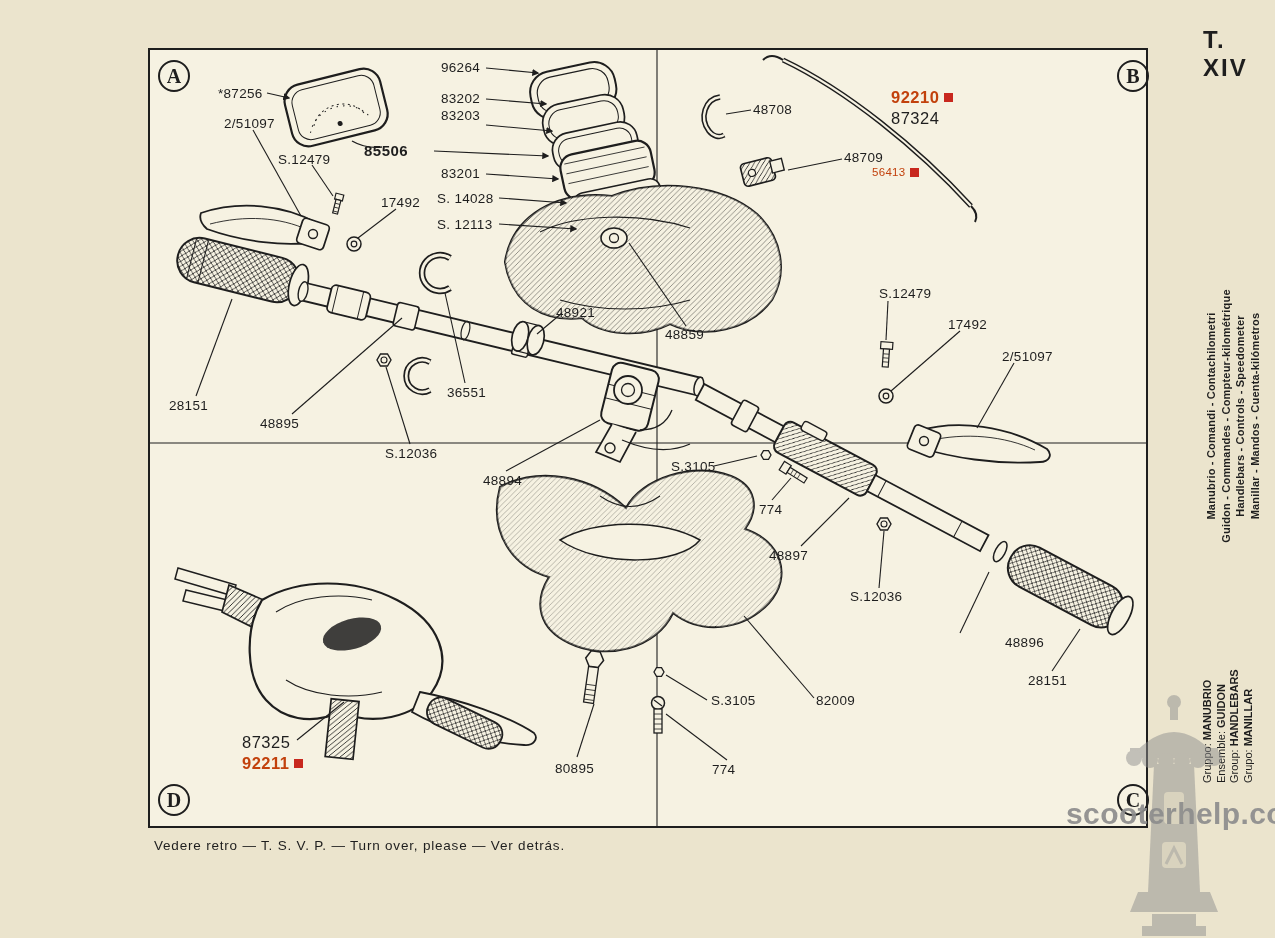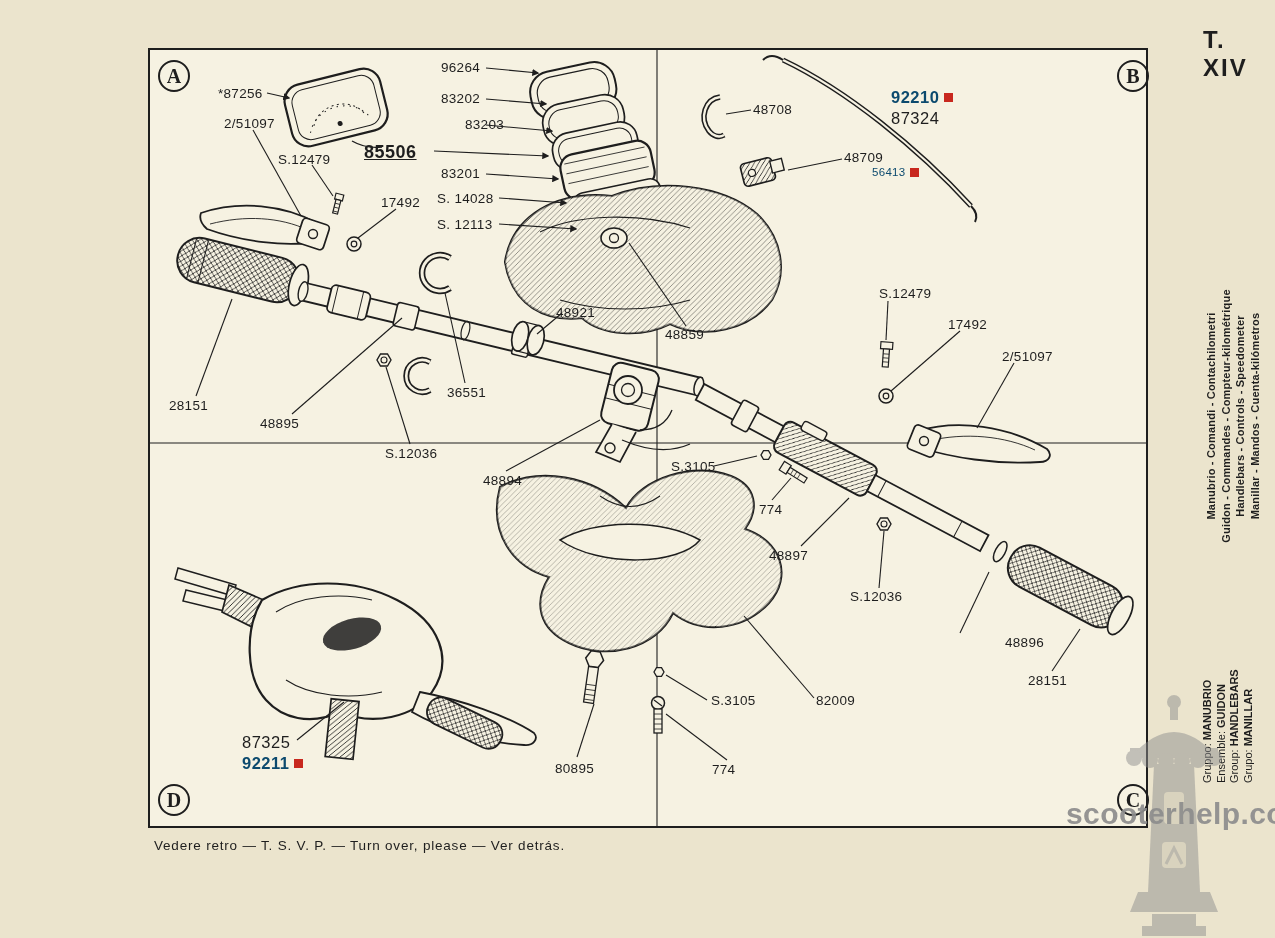--- a/index.html
+++ b/index.html
@@ -7,24 +7,24 @@
   body { width:1275px; height:938px; }
   .page { position:relative; width:1275px; height:938px; background:#ebe4cd;
           font-family:"Liberation Sans", sans-serif; color:#1e1e1e; overflow:hidden; }
   .panel { position:absolute; left:148px; top:48px; width:1000px; height:780px;
            background:#f6f2e2; border:2px solid #1e1e1e; }
   svg.artwork { position:absolute; left:0; top:0; }
   #labels-layer, #corners-layer { position:absolute; left:0; top:0; width:1275px; height:938px; pointer-events:none; }
   .part-label { position:absolute; font-size:13.5px; letter-spacing:.3px; white-space:nowrap;
                 display:flex; align-items:center; gap:5px; color:#1e1e1e; }
   .part-label.lg { font-size:16.5px; letter-spacing:.5px; }
-  .part-label.xl { font-size:18px; font-weight:bold; letter-spacing:.5px;text-decoration:underline; }
+  .part-label.xl { font-size:15px; font-weight:bold; letter-spacing:.5px; }
   .part-label.sm { font-size:11.5px; }
   .part-label.bold { font-weight:bold; }
-  .part-label.red { color:#0c4a6e; }
+  .part-label.red { color:#c2410c; }
   .red-sq { width:9px; height:9px; background:#c8281e; display:inline-block; flex:0 0 auto; }
   .corner-marker { position:absolute; width:32px; height:32px; border:2px solid #1e1e1e; border-radius:50%;
                    display:flex; align-items:center; justify-content:center;
                    font-family:"Liberation Serif", serif; font-size:20px; font-weight:bold; }
   .plate-number { position:absolute; left:1203px; top:26px; font-size:24px; font-weight:bold; letter-spacing:2px; }
   .side-desc { position:absolute; left:1083px; top:387px; width:300px; height:58px;
                transform:rotate(-90deg); font-size:11px; font-weight:bold; line-height:14.5px;
                text-align:center; letter-spacing:.2px; }
   .side-group { position:absolute; left:1148px; top:676px; width:160px; height:54px;
                 transform:rotate(-90deg); font-size:11px; line-height:13.5px; }
@@ -297,21 +297,21 @@
     </g>
   </svg>
 
   <div id="labels-layer">
       <div class="part-label" style="left: 441px; top: 60px;">
         <span>96264</span>
       </div>
       <div class="part-label" style="left: 441px; top: 91px;">
         <span>83202</span>
       </div>
-      <div class="part-label" style="left: 441px; top: 117px; margin-left: 24px;">
+      <div class="part-label" style="left: 441px; top: 108px;">
         <span>83203</span>
       </div>
       <div class="part-label xl" style="left: 364px; top: 142px;">
         <span>85506</span>
       </div>
       <div class="part-label" style="left: 441px; top: 166px;">
         <span>83201</span>
       </div>
       <div class="part-label" style="left: 437px; top: 191px;">
         <span>S. 14028</span>

